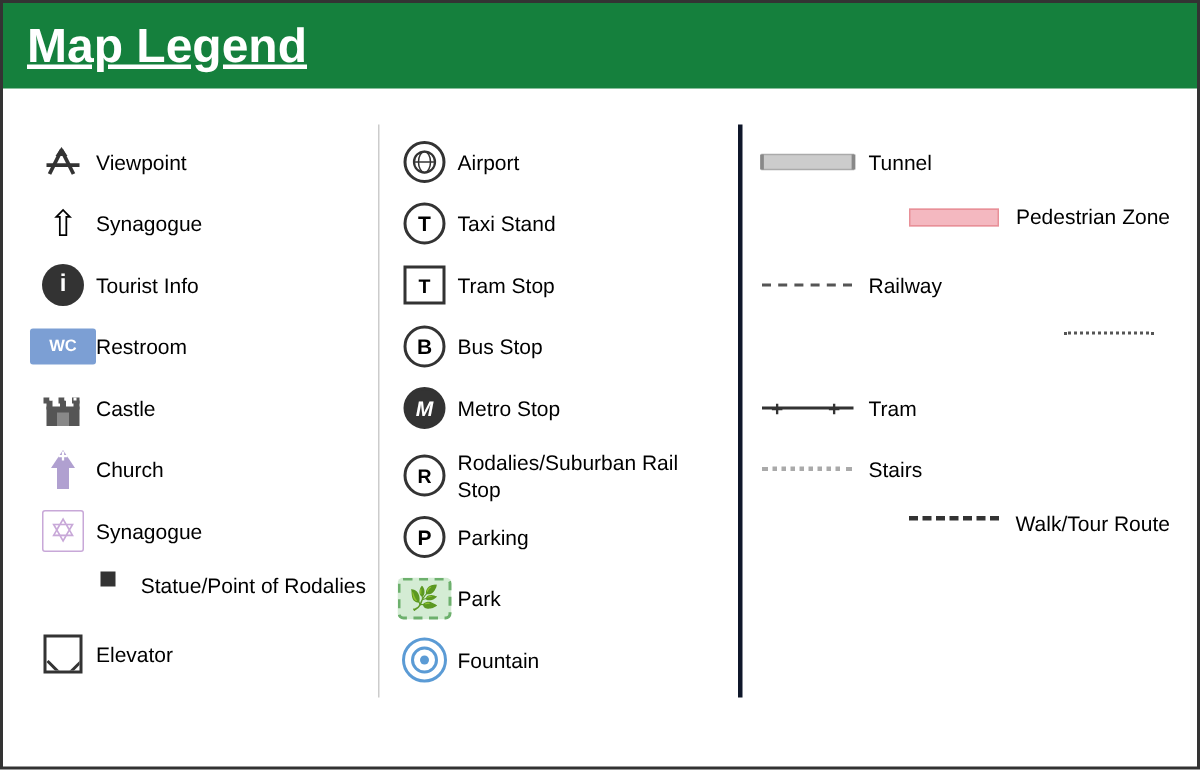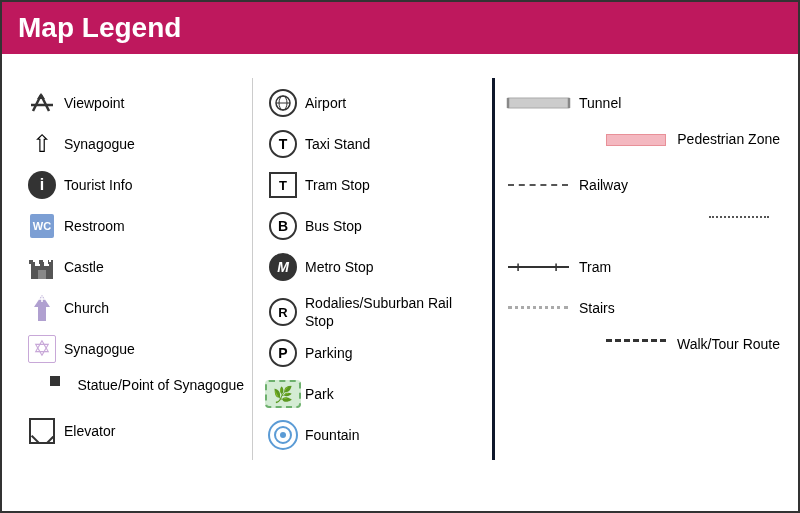--- a/index.html
+++ b/index.html
@@ -4,25 +4,26 @@
   <style>
     * { margin: 0; padding: 0; box-sizing: border-box; }
     body {
       width: 800px;
       height: 513px;
       font-family: Arial, sans-serif;
       background: #fff;
       border: 2px solid #333;
     }
     .header {
-      background: #be185d;
+      background: #15803d;
       color: #fff;
       padding: 10px 16px;
-      font-size: 28px;
+      font-size: 32px;
       font-weight: bold;
+      text-decoration: underline;
     }
     .content {
       display: grid;
       grid-template-columns: 240px 240px 1fr;
       padding: 24px 10px;
       gap: 0;
     }
     .column {
       padding: 2px 8px;
     }
@@ -56,21 +57,21 @@
     .column:nth-child(3) {
       border-left: 3px solid #0f172a;
     }
     .icon-tourist { 
       width: 28px; height: 28px; border-radius: 50%; 
       background: #333; color: #fff; 
       display: flex; align-items: center; justify-content: center;
       font-size: 16px; font-weight: bold;
     }
     .icon-restroom {
-      width: 24px; height: 24px; background: #7c9fd4;
+      width: 44px; height: 24px; background: #7c9fd4;
       display: flex; align-items: center; justify-content: center;
       font-size: 11px; font-weight: bold; color: #fff; border-radius: 2px;
     }
     .icon-synagogue {
       width: 28px; height: 28px; display: flex; align-items: center; justify-content: center;
       color: #c8a8d8; font-size: 22px; border: 1px solid #c8a8d8; border-radius: 2px;
     }
     .icon-statue {
       width: 10px; height: 10px; background: #333;
       display: inline-block;
@@ -238,21 +239,21 @@
       <div class="icon-cell">
         <div class="icon-synagogue">✡</div>
       </div>
       <span class="label">Synagogue</span>
     </div>
 
     <div class="legend-item tall">
       <div class="icon-cell">
         <span class="icon-statue"></span>
       </div>
-      <span class="label">Statue/Point of Synagogue</span>
+      <span class="label">Statue/Point of Rodalies</span>
     </div>
 
     <div class="legend-item">
       <div class="icon-cell">
         <div class="icon-elevator">
           <div class="elevator-x"></div>
         </div>
       </div>
       <span class="label">Elevator</span>
     </div>

